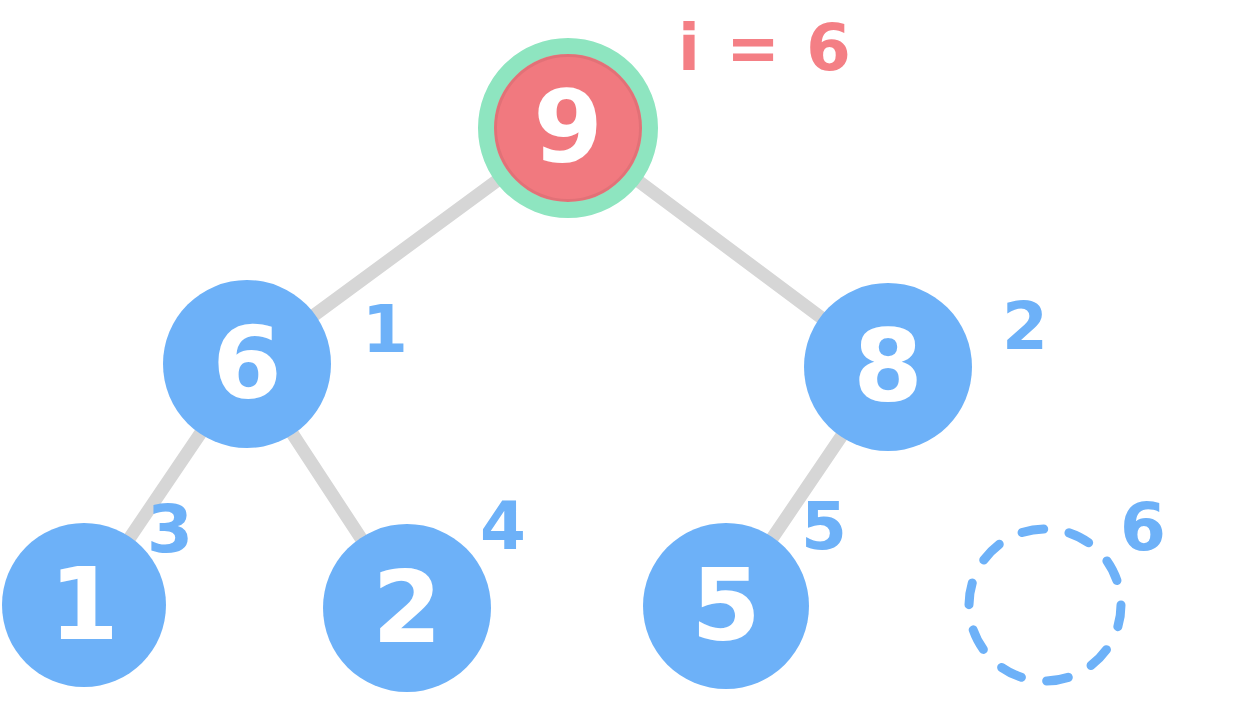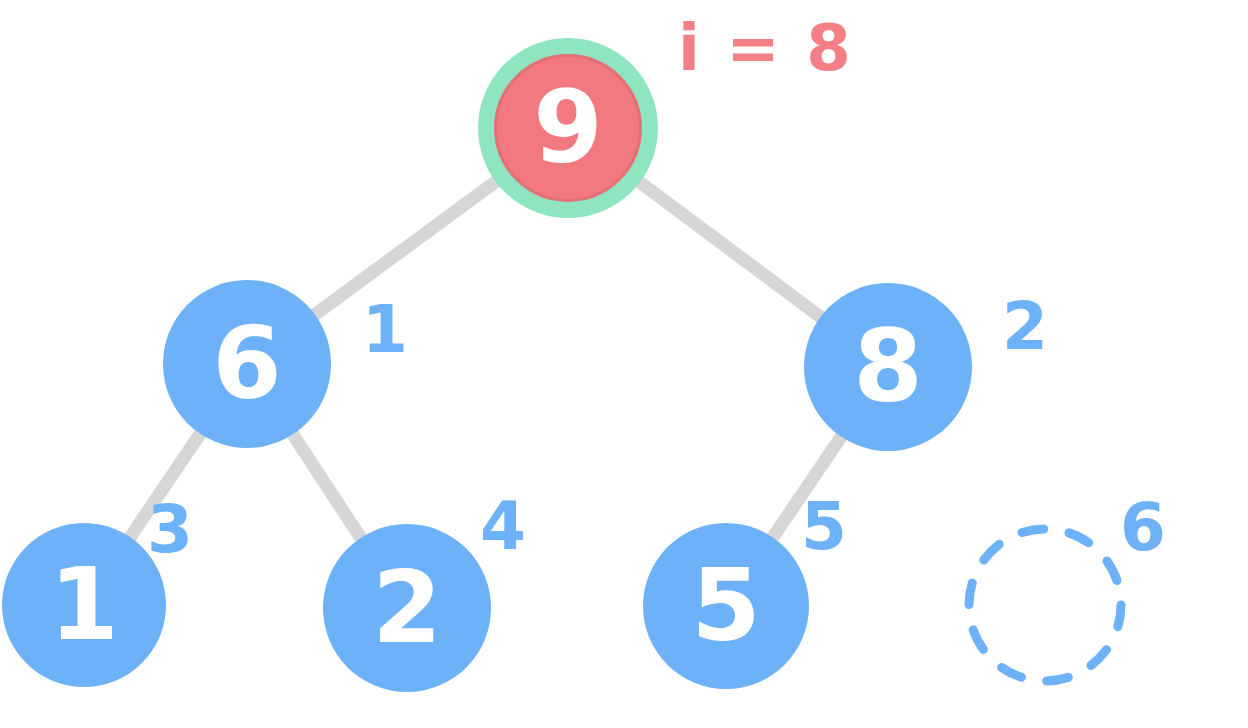--- a/index.html
+++ b/index.html
@@ -95,13 +95,13 @@
     <div class="node normal" style="left: 643px; top: 523px; width: 166px; height: 166px; background: rgb(109, 177, 248);">
       <span class="value" style="color: rgb(255, 255, 255);">5</span>
     </div>
     <div class="index-label" style="left: 824px; top: 527px; color: rgb(109, 177, 248);">5</div>
     <svg width="170" height="170" viewBox="0 0 170 170" class="empty-node" style="left: 960px; top: 520px;">
       <circle cx="85" cy="85" r="76" fill="none" stroke="#6DB1F8" stroke-width="9" stroke-linecap="round" stroke-dasharray="22 25.75"></circle>
     </svg>
     <div class="index-label" style="left: 1143px; top: 528px; color: rgb(109, 177, 248);">6</div>
   </div>
 
-<div class="annotation" style="left: 678px; top: 16px; color: rgb(244, 127, 133);">i = 8</div>
+<div class="annotation" style="left: 678px; top: 16px; color: rgb(244, 127, 133);">i = 6</div>
 
 </body></html>

